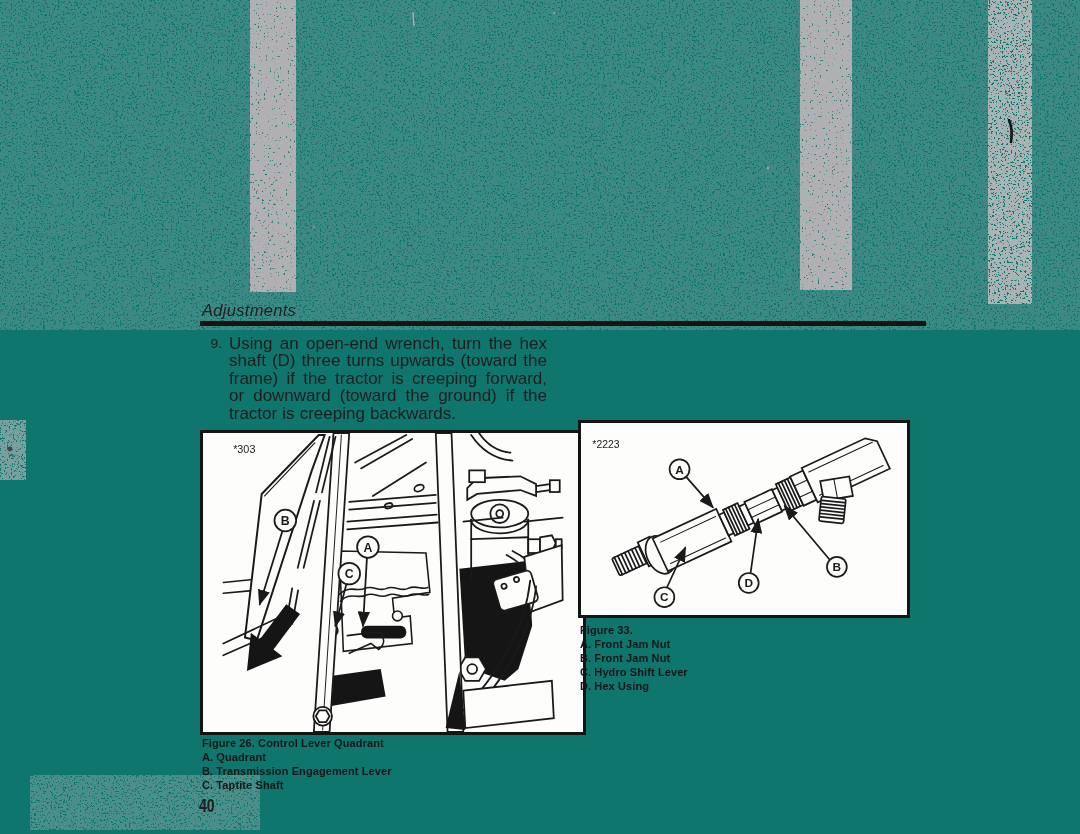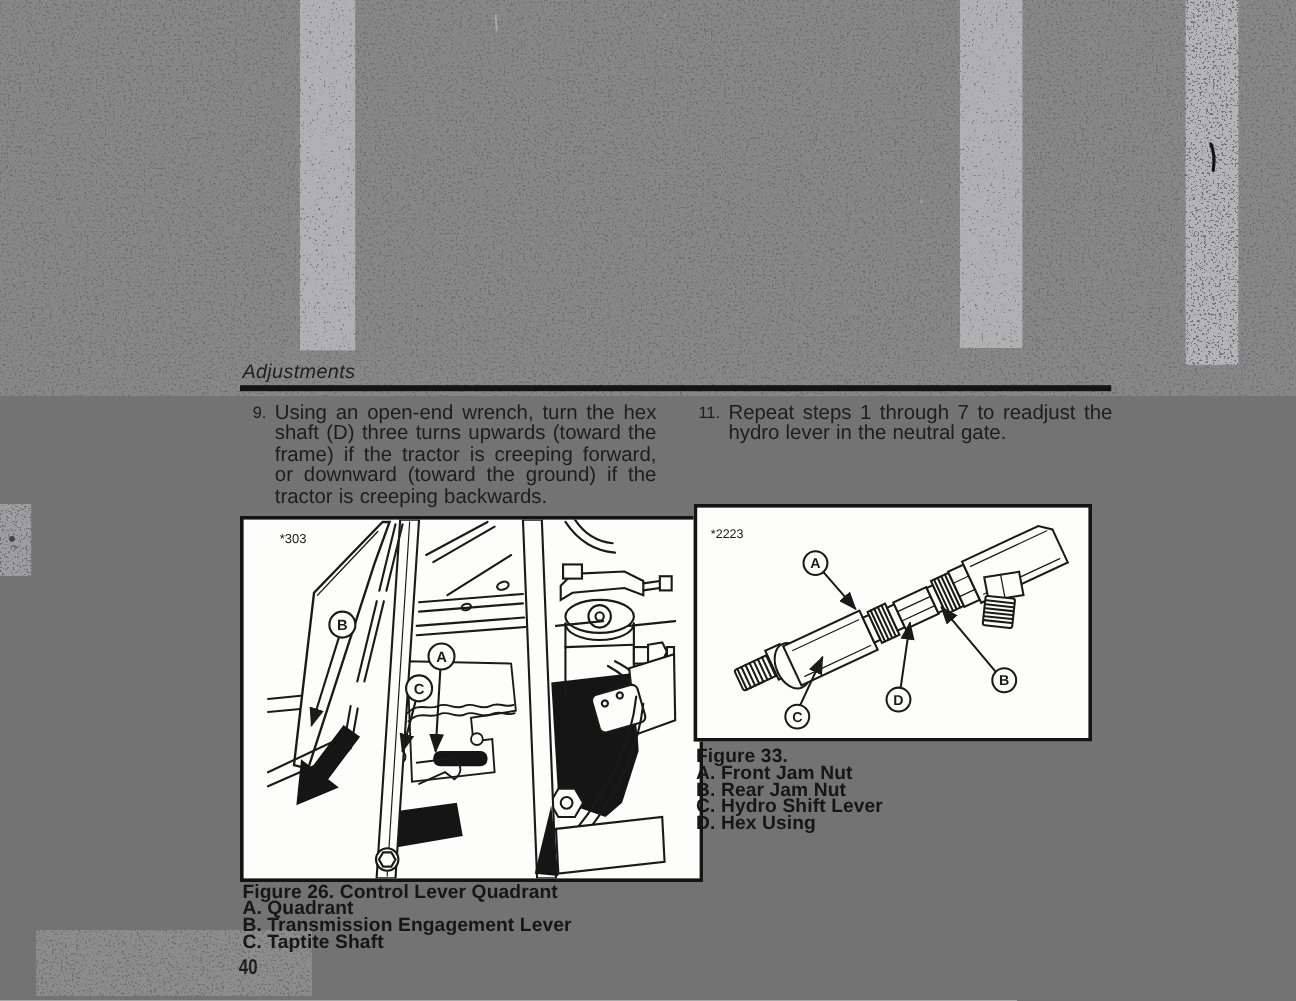--- a/index.html
+++ b/index.html
@@ -1,18 +1,18 @@
 <!DOCTYPE html>
 <html><head>
 <meta charset="utf-8">
 <style>
   html,body{margin:0;padding:0;background:#ffffff;}
   .page{
     position:relative; width:1080px; height:834px;
-    background:#737373; overflow:hidden;
+    background:#0f766e; overflow:hidden;
     font-family:"Liberation Sans", sans-serif;
     color:#1d1d1d;
   }
   .abs{position:absolute;}
   
   .section-heading{
     left:202px; top:301px;
     font-size:16.5px; font-style:italic; letter-spacing:.3px; color:#1f1f1f;
   }
   .heading-rule{
@@ -31,21 +31,21 @@
   .step-text{
     flex:1; font-size:17px; line-height:17.4px;
     text-align:justify; word-spacing:.4px;
   }
   
   .figbox{border:3px solid #141414; background:#fdfdfc; box-sizing:border-box;}
   .fig32{left:200px; top:430px; width:386px; height:305px;}
   .fig33{left:578px; top:420px; width:332px; height:198px;}
   .figbox svg{display:block; width:100%; height:100%;}
   
-  .caption{font-weight:bold; font-size:16px; line-height:13.9px; color:#161616; letter-spacing:.1px;}
+  .caption{font-weight:bold; font-size:11px; line-height:13.9px; color:#161616; letter-spacing:.1px;}
   .cap32{left:202px; top:737px;}
   .cap33{left:580px; top:624px;}
   
   .page-number{
     left:199px; top:796px; font-size:18px; font-weight:bold;
     transform:scaleX(.78); transform-origin:left top; letter-spacing:0;
   }
   .noise{left:0; top:0; width:1080px; height:834px; pointer-events:none;}
   .art text{font-family:"Liberation Sans",sans-serif;}
 </style>
@@ -86,24 +86,20 @@
   <div class="abs heading-rule"></div>
 
   <div class="abs col col-left">
     <div class="step">
       <div class="step-num">9.</div>
       <div class="step-text">Using an open-end wrench, turn the hex shaft (D) three turns upwards (toward the frame) if the tractor is creeping forward, or downward (toward the ground) if the tractor is creeping backwards.</div>
     </div>
   </div>
 
   <div class="abs col col-right">
-    <div class="step">
-      <div class="step-num">11.</div>
-      <div class="step-text">Repeat steps 1 through 7 to readjust the hydro lever in the neutral gate.</div>
-    </div>
   </div>
 
   <div class="abs figbox fig32">
     <svg class="art" viewBox="0 0 345 304">
       <defs>
         <marker id="ah32" markerWidth="9" markerHeight="7" refX="8" refY="3.5" orient="auto">
           <path d="M0,0 L9,3.5 L0,7 Z" fill="#1a1a1a"></path>
         </marker>
       </defs>
       <g stroke="#1a1a1a" stroke-width="1.8" fill="none" stroke-linecap="round">
@@ -281,20 +277,20 @@
       <text x="104" y="48.5" font-size="12.5" font-weight="bold" fill="#1a1a1a" text-anchor="middle">A</text>
       <text x="270" y="151.5" font-size="12.5" font-weight="bold" fill="#1a1a1a" text-anchor="middle">B</text>
       <text x="88" y="183.5" font-size="12.5" font-weight="bold" fill="#1a1a1a" text-anchor="middle">C</text>
       <text x="177" y="168.5" font-size="12.5" font-weight="bold" fill="#1a1a1a" text-anchor="middle">D</text>
     </svg>
   </div>
 
   <div class="abs caption cap33">
     <div>Figure 33.</div>
     <div>A. Front Jam Nut</div>
-    <div>B. Rear Jam Nut</div>
+    <div>B. Front Jam Nut</div>
     <div>C. Hydro Shift Lever</div>
     <div>D. Hex Using</div>
   </div>
 
   <div class="abs page-number">40</div>
 
 </div>
 
 </body></html>

